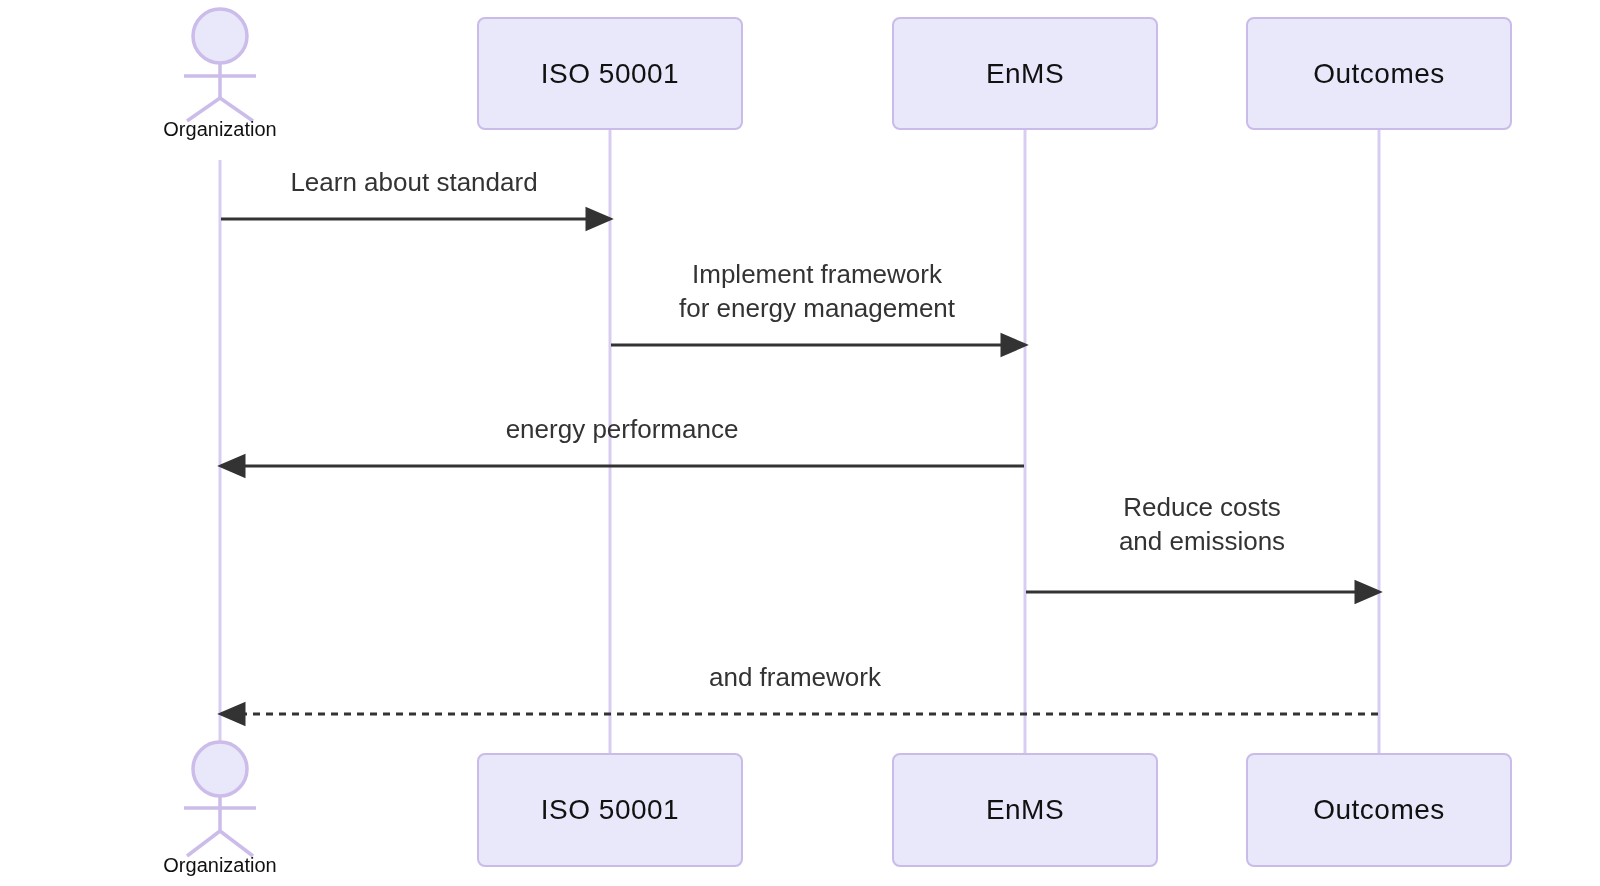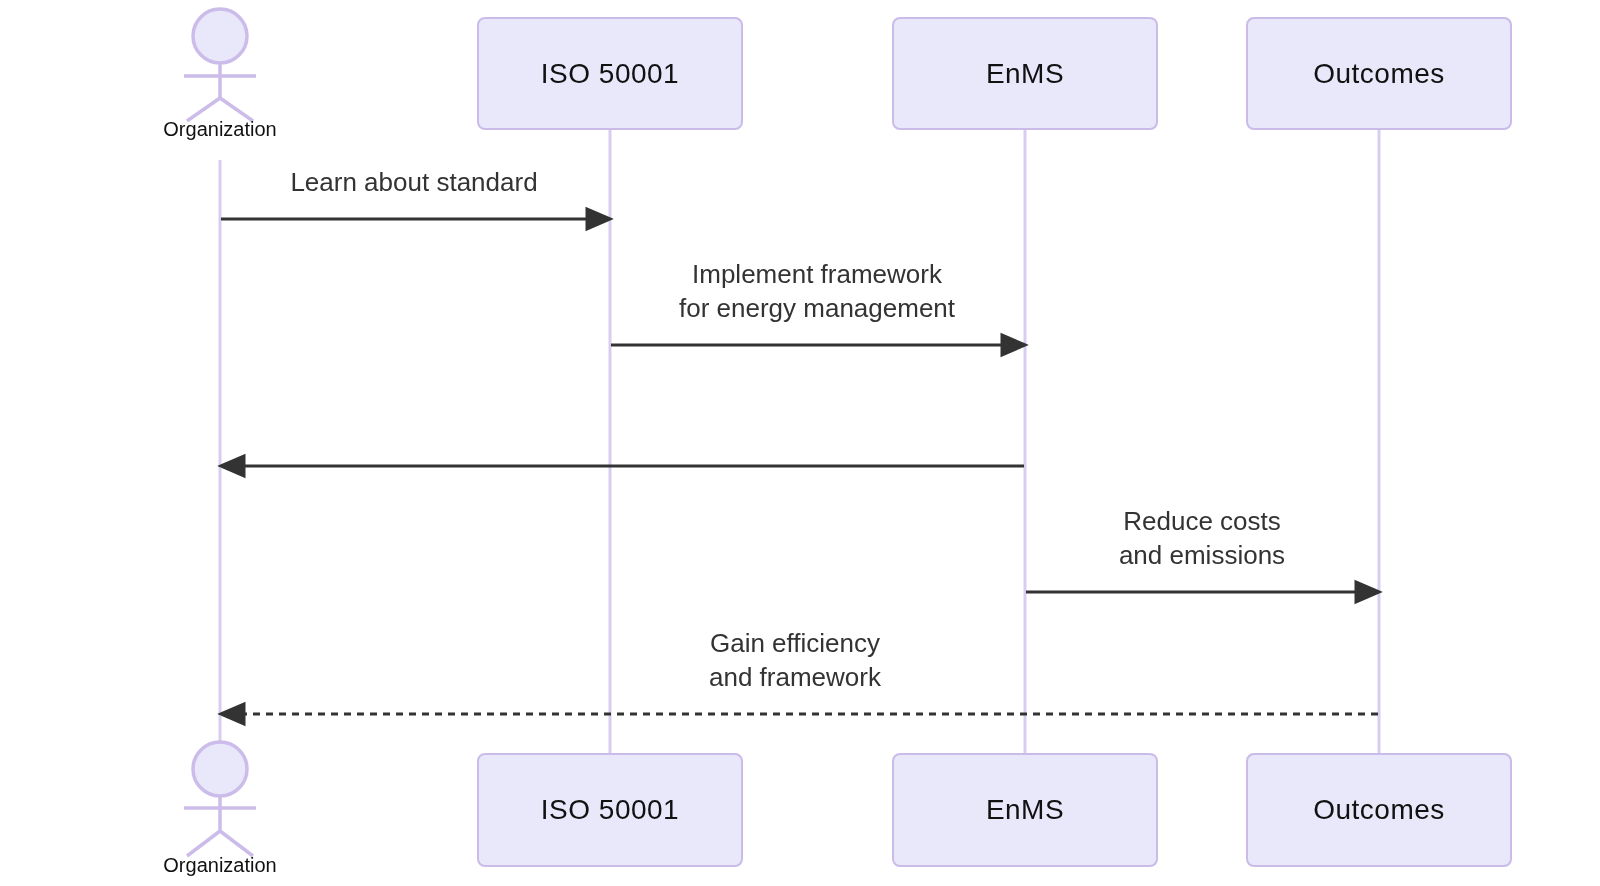--- a/index.html
+++ b/index.html
@@ -126,25 +126,25 @@
   <div class="msg" style="left:817px; bottom:561px;">
     <span>Implement framework</span>
     <span>for energy management</span>
   </div>
 
   <div class="msg" style="left:414px; bottom:687px;">
     <span>Learn about standard</span>
   </div>
 
   <div class="msg" style="left:622px; bottom:440px;">
+    <span>energy performance</span>
   </div>
 
-  <div class="msg" style="left:1202px; bottom:314px;margin-top:16px;">
+  <div class="msg" style="left:1202px; bottom:328px;margin-top:16px;">
     <span>Reduce costs</span>
     <span>and emissions</span>
   </div>
 
   <div class="msg" style="left:795px; bottom:192px;">
-    <span>Gain efficiency</span>
     <span>and framework</span>
   </div>
 
 </div>
 
 </body></html>

